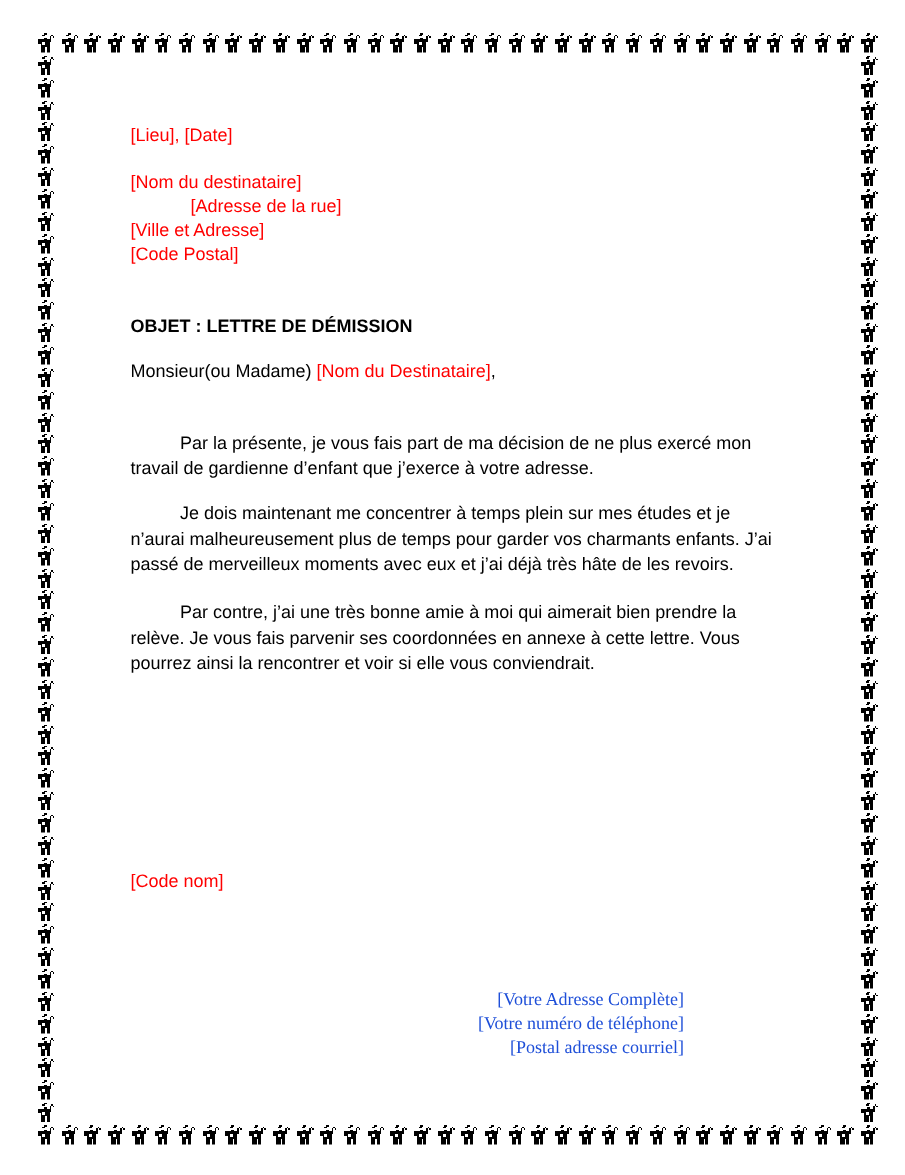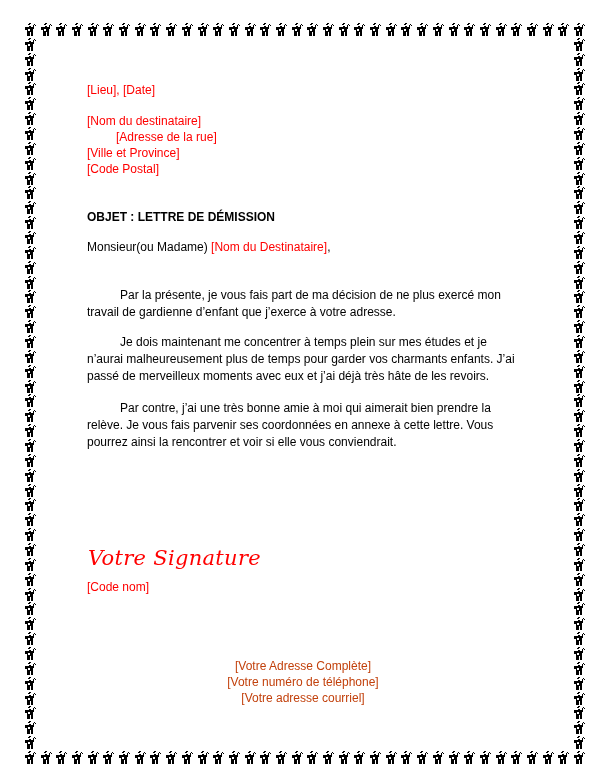--- a/index.html
+++ b/index.html
@@ -8,21 +8,21 @@
     .page { position: absolute; left: 0; top: 0; width: 603px; height: 783px; background: #fff; }
     .border-layer { position: absolute; left: 0; top: 0; width: 603px; height: 783px; }
     .fig { position: absolute; width: 12px; height: 13px; }
     .txt { position: absolute; font-size: 12px; line-height: 15px; white-space: nowrap; }
     .red { color: #ff0000; }
     .bold { font-weight: bold; }
     .para { position: absolute; left: 87px; width: 430px; font-size: 12px; line-height: 17px; white-space: normal; }
     .indent { display: inline-block; width: 33px; }
     .sig { position: absolute; left: 88px; top: 546px; font-family: "DejaVu Serif", serif;
            font-style: italic; font-size: 21px; color: #ff0000; letter-spacing: 0.3px; }
-    .center { position: absolute; left: 150px; width: 306px; text-align: center; font-size: 12px; line-height: 15px; color: #c2410c; }
+    .center { position: absolute; left: 150px; width: 306px; text-align: right; font-size: 12px; line-height: 15px; color: #1d4ed8; font-family: Liberation Serif, serif; }
   </style>
 </head>
 <body>
 
 <div class="page">
 
   <div class="border-layer" id="border-layer">
       <span class="fig" style="left: 25px; top: 22px;"><svg width="12" height="13" viewBox="0 0 12 13" xmlns="http://www.w3.org/2000/svg" shape-rendering="crispEdges">
           <rect x="4" y="0" width="2" height="1" fill="#000"></rect>
           <rect x="3" y="1" width="2" height="1" fill="#000"></rect>
@@ -2541,22 +2541,22 @@
           <rect x="3" y="6" width="2" height="2" fill="#fff"></rect>
           <rect x="2" y="9" width="2" height="4" fill="#000"></rect>
           <rect x="6" y="9" width="2" height="4" fill="#000"></rect>
           <rect x="4" y="9" width="1" height="4" fill="#000"></rect>
         </svg></span>
     </div>
 
   <div class="txt red" style="left:87px; top:83px;">[Lieu], [Date]</div>
 
   <div class="txt red" style="left:87px; top:114px;">[Nom du destinataire]</div>
-  <div class="txt red" style="left:73px; top:130px;padding-left:43px;">[Adresse de la rue]</div>
-  <div class="txt red" style="left:87px; top:146px;">[Ville et Province]</div>
+  <div class="txt red" style="left:84px; top:130px;padding-left:43px;">[Adresse de la rue]</div>
+  <div class="txt red" style="left:87px; top:146px;">[Ville et Adresse]</div>
   <div class="txt red" style="left:87px; top:162px;">[Code Postal]</div>
 
   <div class="txt" style="left:87px; top:240px;">
     <span>Monsieur(ou Madame) </span><span class="red">[Nom du Destinataire]</span><span>,</span>
   </div>
 
   <div class="txt bold" style="left:87px; top:210px;">OBJET : LETTRE DE DÉMISSION</div>
 
   <div class="para" style="top:287px;">
     <span class="indent"></span><span>Par la présente, je vous fais part de ma décision de ne plus exercé mon travail de gardienne d’enfant que j’exerce à votre adresse.</span>
@@ -2564,20 +2564,19 @@
 
   <div class="para" style="top:400px;">
     <span class="indent"></span><span>Par contre, j’ai une très  bonne amie à moi qui aimerait bien prendre la relève. Je vous fais parvenir ses coordonnées en annexe à cette lettre.  Vous pourrez ainsi la rencontrer et voir si elle vous conviendrait.</span>
   </div>
 
   <div class="para" style="top:334px;">
     <span class="indent"></span><span>Je dois maintenant me concentrer à temps plein sur mes études et je n’aurai malheureusement plus de temps pour garder vos charmants enfants. J’ai passé de merveilleux moments avec eux et j’ai déjà très  hâte de les revoirs.</span>
   </div>
 
 
-  <div class="sig">Votre Signature</div>
 
   <div class="txt red" style="left:87px; top:580px;">[Code nom]</div>
 
   <div class="center" style="top:659px;">[Votre Adresse Complète]</div>
   <div class="center" style="top:675px;">[Votre numéro de téléphone]</div>
-  <div class="center" style="top:691px;">[Votre adresse courriel]</div>
+  <div class="center" style="top:691px;">[Postal adresse courriel]</div>
 </div>
 
 </body></html>

